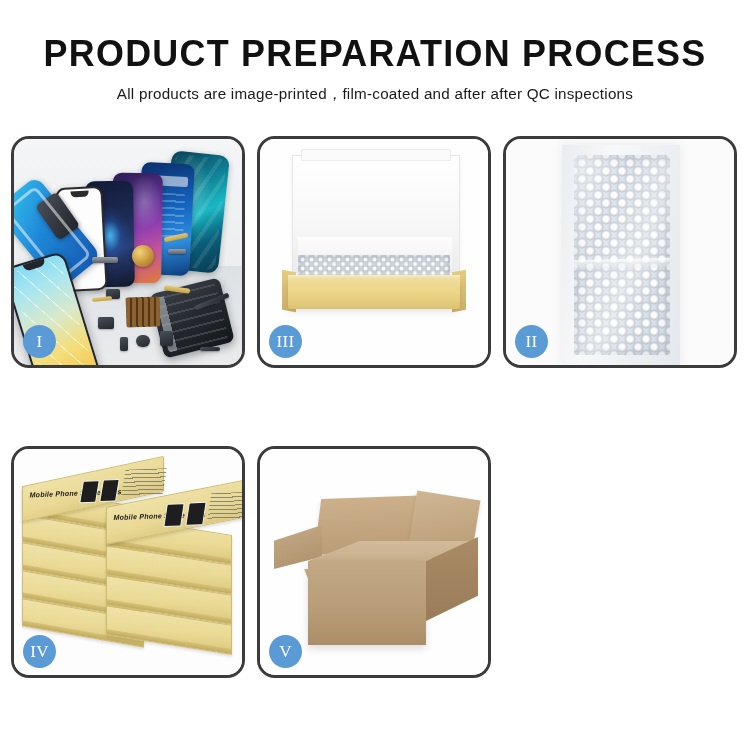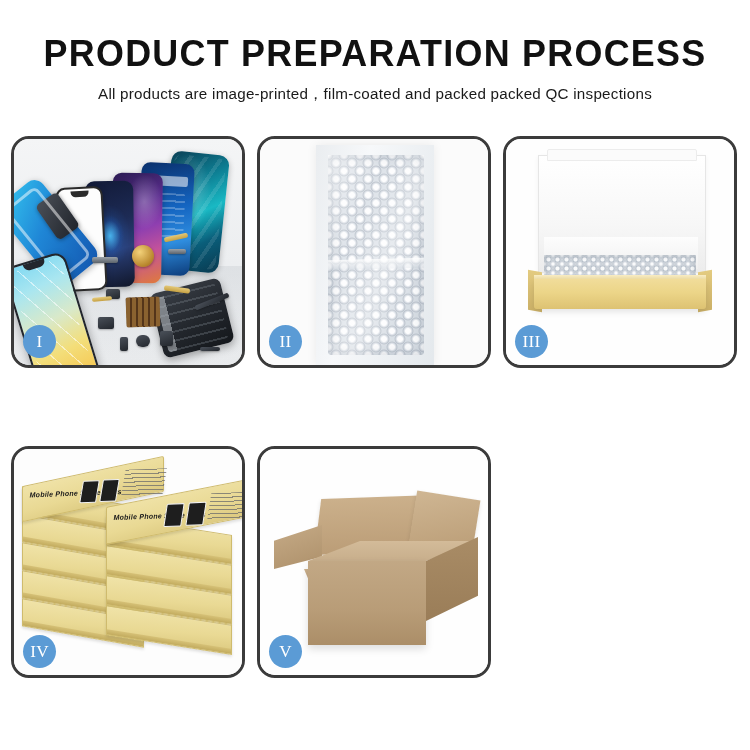--- a/index.html
+++ b/index.html
@@ -473,21 +473,21 @@
     background: radial-gradient(ellipse at 50% 50%, rgba(0,0,0,.13), rgba(0,0,0,0) 70%);
   }
 </style>
 </head>
 <body>
 
 <div class="page">
 
   <div class="header">
     <h1 class="title">PRODUCT PREPARATION PROCESS</h1>
-    <p class="subtitle">All products are image-printed，film-coated and packed packed QC inspections</p>
+    <p class="subtitle">All products are image-printed，film-coated and after after QC inspections</p>
   </div>
 
   <div class="grid">
 
     <div class="panel">
       <div class="panel-stage">
         <div class="p1-bg"></div>
         <div class="p1-shadowband"></div>
 
         <div class="ph ph-a"></div>
@@ -513,45 +513,45 @@
         <div class="flexcable" style="left:150px;top:148px;width:26px;height:5px;transform:rotate(8deg);"></div>
         <div class="flexcable" style="left:78px;top:158px;width:20px;height:4px;transform:rotate(-6deg);"></div>
         <div class="tinyp" style="left:186px;top:208px;width:20px;height:4px;border-radius:2px;"></div>
         <div class="tinyp" style="left:180px;top:160px;width:36px;height:5px;border-radius:3px;transform:rotate(-22deg);"></div>
       </div>
       <div class="badge">I</div>
     </div>
 
     <div class="panel">
       <div class="panel-stage">
-        <div class="p2-bg"></div>
-        <div class="wrapsheet"></div>
-        <div class="bubbles"></div>
-        <div class="bub-fold"></div>
-        <div class="bub-sheen"></div>
-      </div>
-      <div class="badge">II</div>
-    </div>
-
-    <div class="panel">
-      <div class="panel-stage">
         <div class="p3-bg"></div>
         <div class="m-lidback"></div>
         <div class="m-inner"></div>
         <div class="m-bubblestrip"></div>
         <div class="m-leftflap"></div>
         <div class="m-rightflap"></div>
         <div class="m-lip"></div>
         <div class="m-frontwall"></div>
       </div>
       <div class="badge">III</div>
     </div>
 
     <div class="panel">
       <div class="panel-stage">
+        <div class="p2-bg"></div>
+        <div class="wrapsheet"></div>
+        <div class="bubbles"></div>
+        <div class="bub-fold"></div>
+        <div class="bub-sheen"></div>
+      </div>
+      <div class="badge">II</div>
+    </div>
+
+    <div class="panel">
+      <div class="panel-stage">
         <div class="p4-bg"></div>
         <div class="stackwrap">
 
           <div class="sbox" style="left:4px;top:34px;width:120px;height:26px;transform:skewY(10deg);">
               <span class="sbox-edge"></span>
             </div>
           <div class="sbox" style="left:4px;top:62px;width:120px;height:26px;transform:skewY(10deg);">
               <span class="sbox-edge"></span>
             </div>
           <div class="sbox" style="left:4px;top:90px;width:120px;height:26px;transform:skewY(10deg);">

